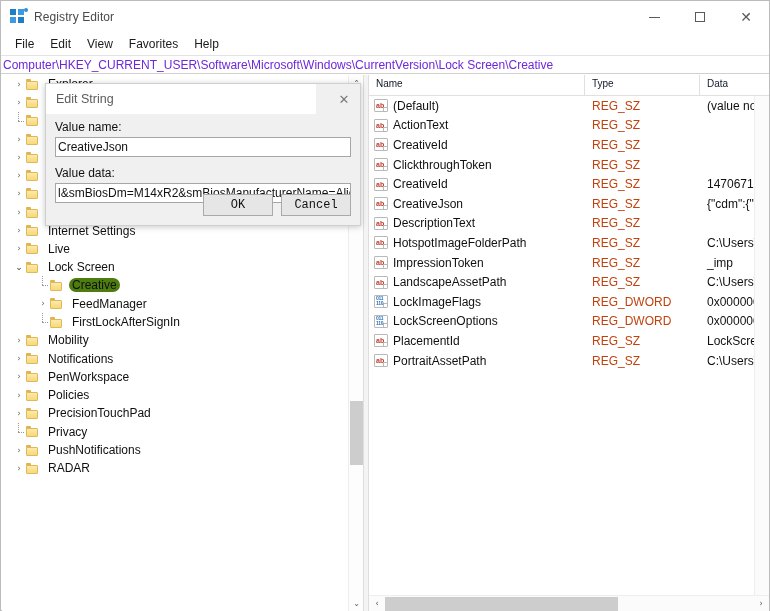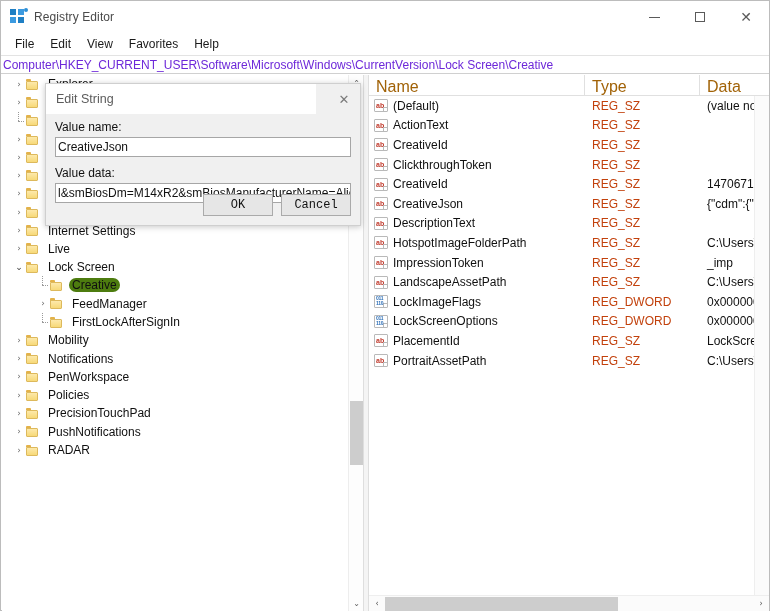--- a/index.html
+++ b/index.html
@@ -144,21 +144,21 @@
     background: #cdcdcd;
   }
 
   
   #listheader {
     position: absolute; left: 0; top: 0; width: 400px; height: 21px;
     background: #ffffff; border-bottom: 1px solid #e0e0e0;
     display: flex;
   }
   #listheader .hcell {
-    font-size: 16px; color: #a16207;
+    font-size: 10px; color: #0f172a;
     border-right: 1px solid #e0e0e0;
     padding: 3px 0 0 7px; height: 21px; overflow: hidden; white-space: nowrap;
   }
   #listheader .hcell.c-name { width: 216px; }
   #listheader .hcell.c-type { width: 115px; }
   #listheader .hcell.c-data { width: 69px; border-right: none; }
 
   #listrows { position: absolute; left: 0; top: 21px; width: 400px; }
   .lrow { display: flex; align-items: center; height: 19.6px; white-space: nowrap; }
   .lrow .c-name { width: 216px; display: flex; align-items: center; padding-left: 5px; overflow: hidden; }
@@ -429,20 +429,28 @@
           </span>
           <span class="label">Policies</span>
         </div>
         <div class="tnode" style="padding-left: 10px;">
           <span class="arrow">›</span>
           <span class="folder">
             <span class="tab"></span>
             <span class="body"></span>
           </span>
           <span class="label">PrecisionTouchPad</span>
+        </div>
+        <div class="tnode" style="padding-left: 10px;">
+          <span class="elbow"></span>
+          <span class="folder">
+            <span class="tab"></span>
+            <span class="body"></span>
+          </span>
+          <span class="label">Privacy</span>
         </div>
         <div class="tnode" style="padding-left: 10px;">
           <span class="arrow">›</span>
           <span class="folder">
             <span class="tab"></span>
             <span class="body"></span>
           </span>
           <span class="label">PushNotifications</span>
         </div>
         <div class="tnode" style="padding-left: 10px;">

